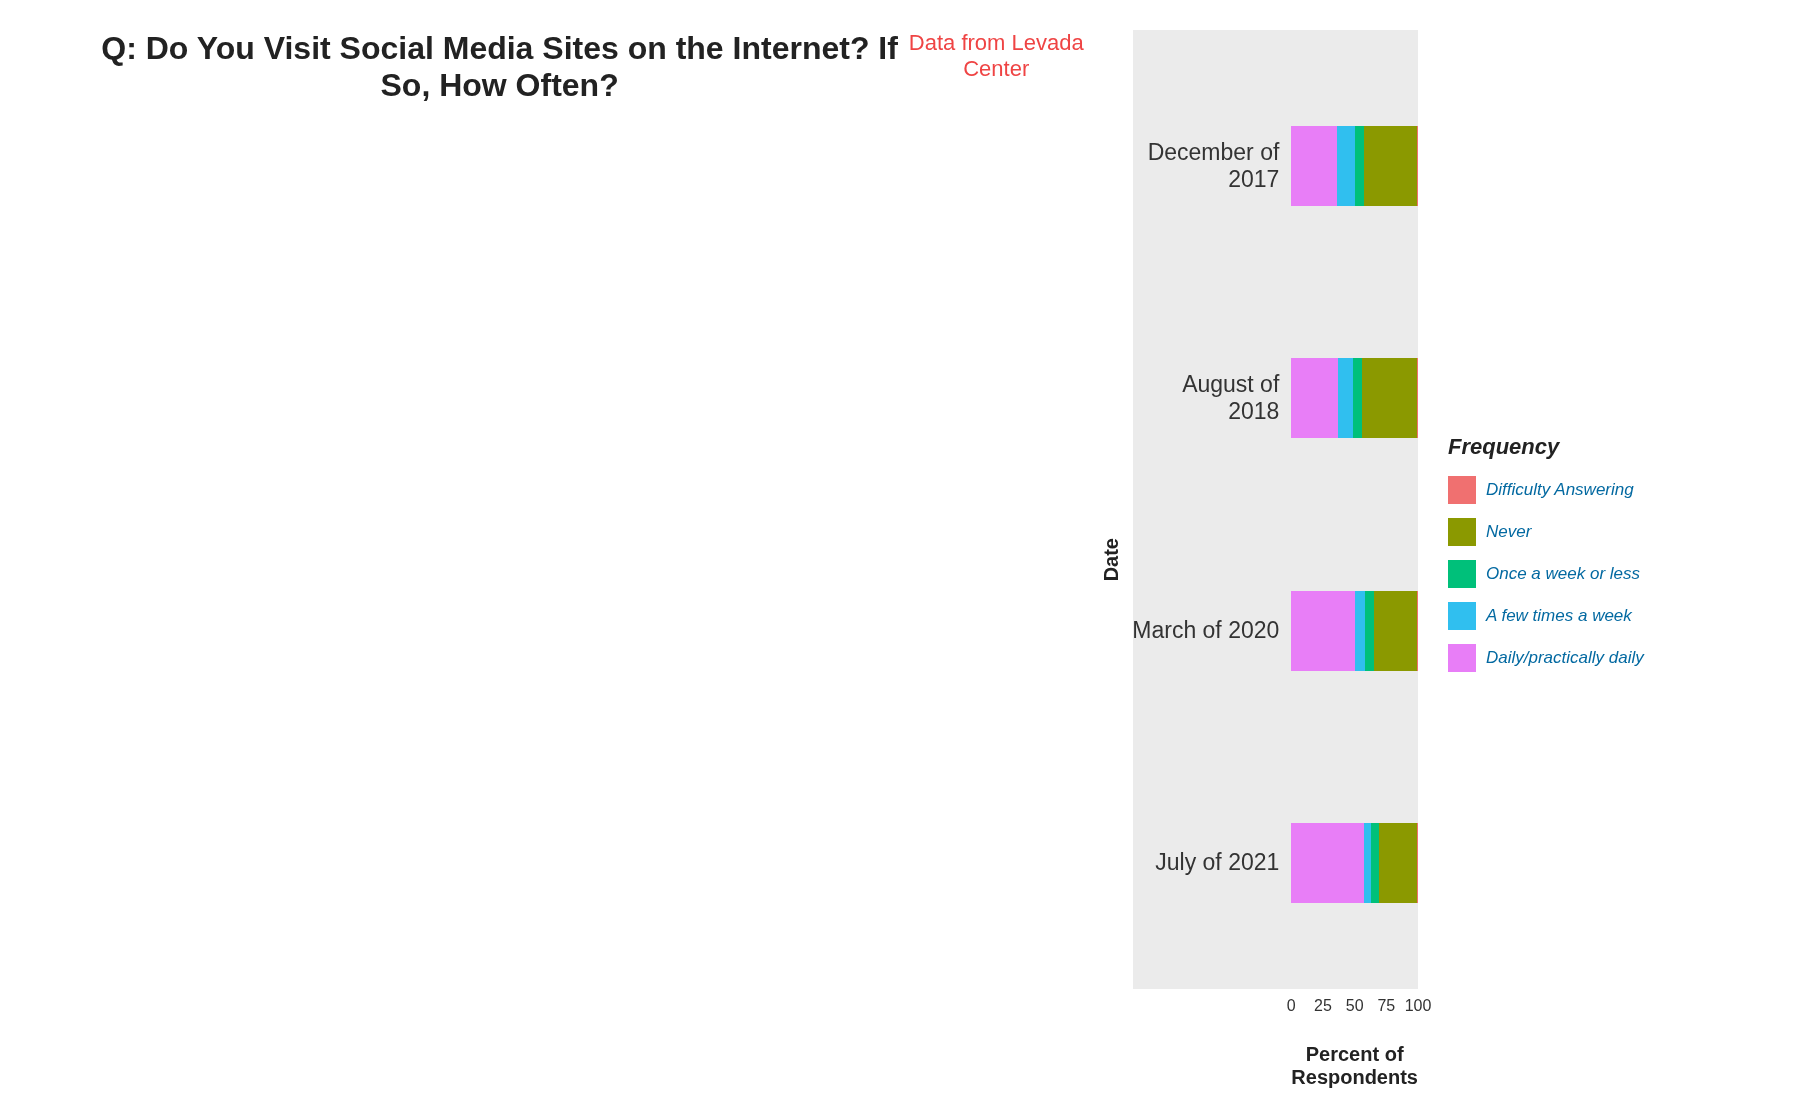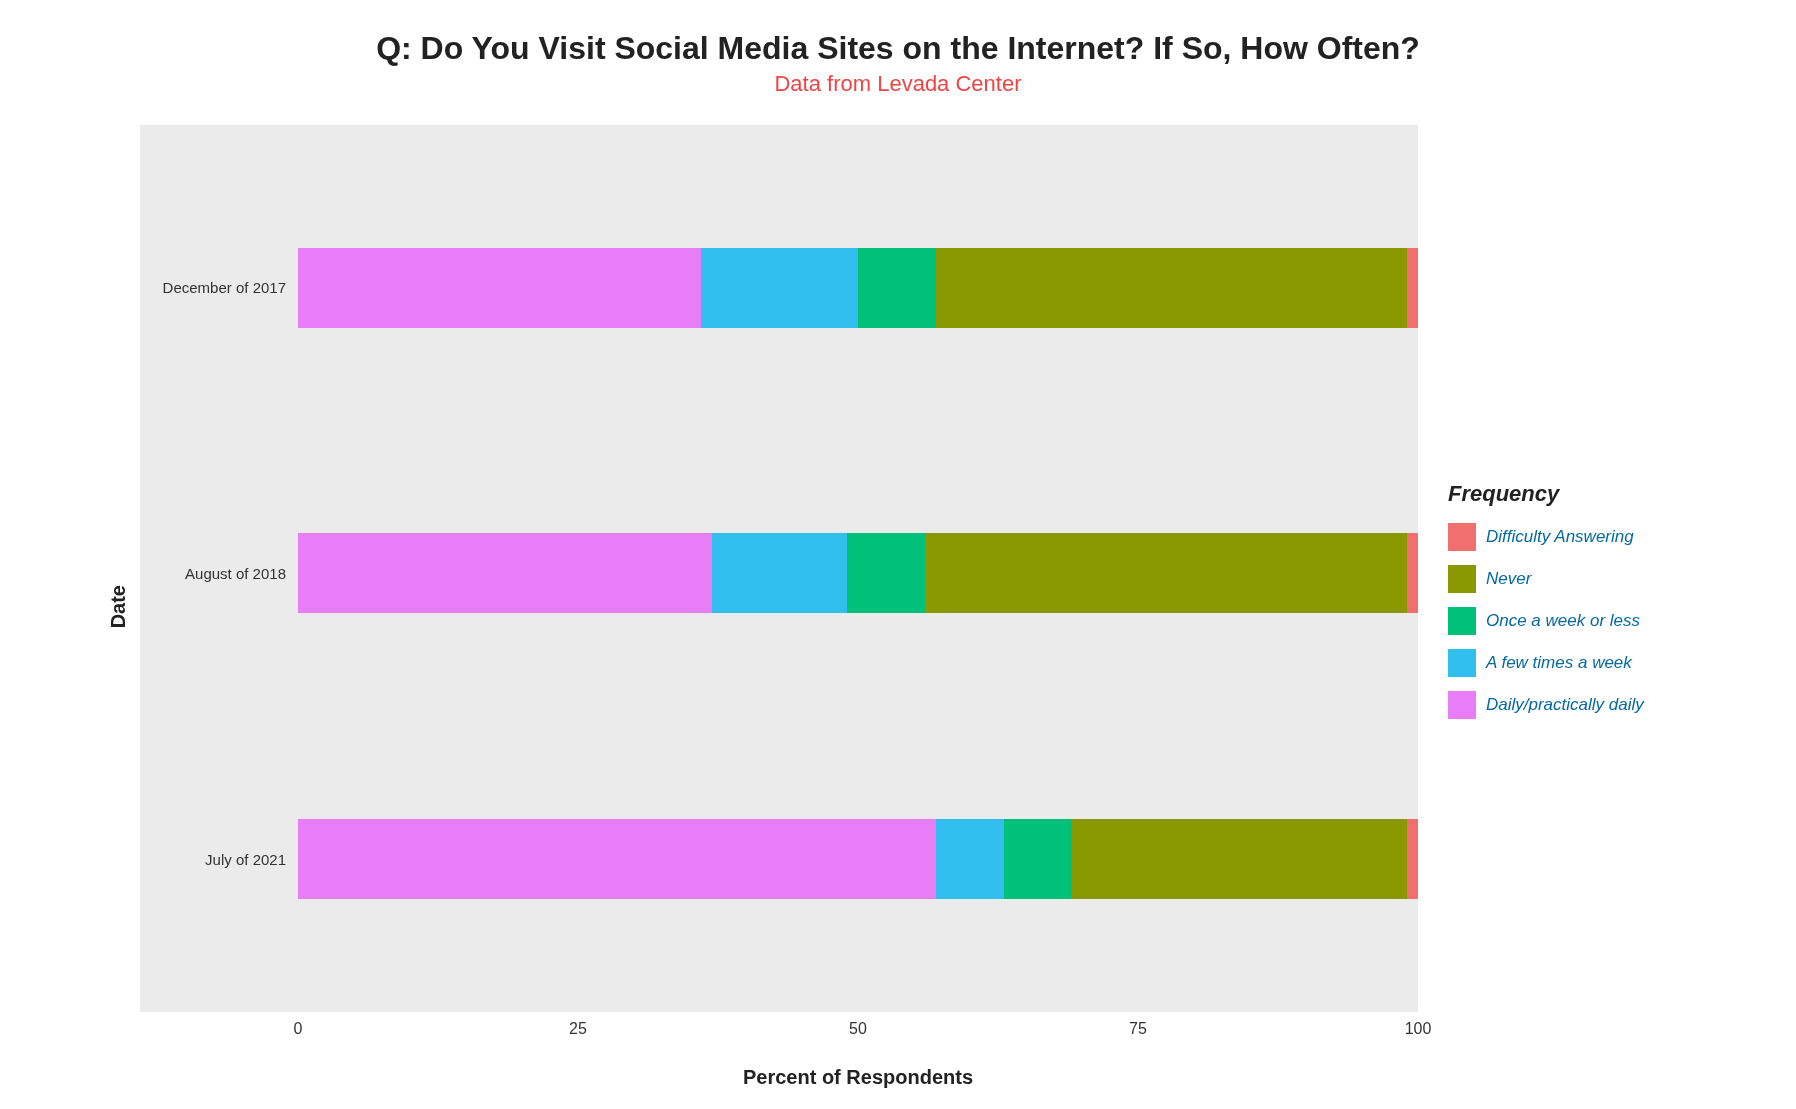--- a/index.html
+++ b/index.html
@@ -11,21 +11,21 @@
       display: flex;
       align-items: center;
       justify-content: center;
     }
     .chart-container {
       width: 1640px;
       height: 1109px;
       background: #ffffff;
       padding: 30px 20px 20px 20px;
       display: flex;
-      flex-direction: column;
+      flex-direction: row;
     }
     .chart-title {
       text-align: center;
       font-size: 32px;
       font-weight: bold;
       color: #222;
       margin-bottom: 4px;
     }
     .chart-subtitle {
       text-align: center;
@@ -85,21 +85,21 @@
       display: flex;
       flex-direction: row;
       align-items: center;
       height: 110px;
       margin: 8px 0;
     }
     .bar-label {
       width: 160px;
       text-align: right;
       padding-right: 12px;
-      font-size: 15px;
+      font-size: 23px;
       color: #333;
       flex-shrink: 0;
     }
     .bar-track {
       flex: 1;
       height: 80px;
       display: flex;
       flex-direction: row;
       background: transparent;
     }
@@ -195,20 +195,30 @@
               <div class="bar-label">August of 2018</div>
               <div class="bar-track">
                 <div class="bar-segment" style="width: 37%; background-color: rgb(232, 126, 247);"></div>
                 <div class="bar-segment" style="width: 12%; background-color: rgb(48, 191, 239);"></div>
                 <div class="bar-segment" style="width: 7%; background-color: rgb(0, 192, 122);"></div>
                 <div class="bar-segment" style="width: 43%; background-color: rgb(139, 153, 0);"></div>
                 <div class="bar-segment" style="width: 1%; background-color: rgb(240, 112, 112);"></div>
               </div>
             </div>
             <div class="bar-row">
+              <div class="bar-label">March of 2020</div>
+              <div class="bar-track">
+                <div class="bar-segment" style="width: 50%; background-color: rgb(232, 126, 247);"></div>
+                <div class="bar-segment" style="width: 8%; background-color: rgb(48, 191, 239);"></div>
+                <div class="bar-segment" style="width: 7%; background-color: rgb(0, 192, 122);"></div>
+                <div class="bar-segment" style="width: 34%; background-color: rgb(139, 153, 0);"></div>
+                <div class="bar-segment" style="width: 1%; background-color: rgb(240, 112, 112);"></div>
+              </div>
+            </div>
+            <div class="bar-row">
               <div class="bar-label">July of 2021</div>
               <div class="bar-track">
                 <div class="bar-segment" style="width: 57%; background-color: rgb(232, 126, 247);"></div>
                 <div class="bar-segment" style="width: 6%; background-color: rgb(48, 191, 239);"></div>
                 <div class="bar-segment" style="width: 6%; background-color: rgb(0, 192, 122);"></div>
                 <div class="bar-segment" style="width: 30%; background-color: rgb(139, 153, 0);"></div>
                 <div class="bar-segment" style="width: 1%; background-color: rgb(240, 112, 112);"></div>
               </div>
             </div>
           </div>

